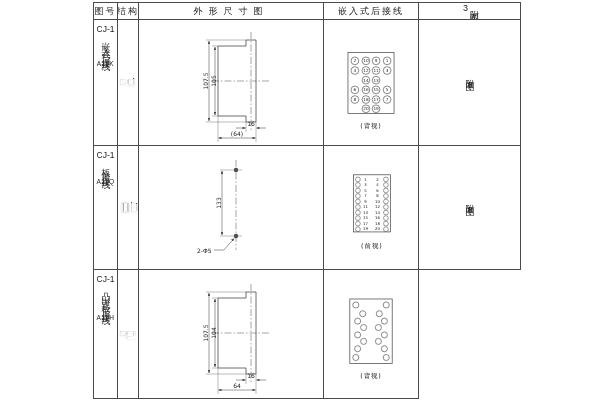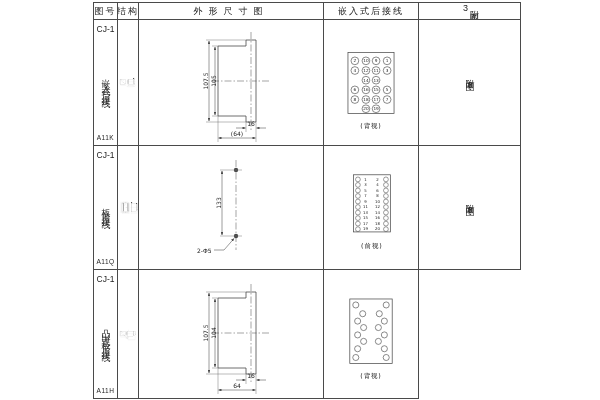--- a/index.html
+++ b/index.html
@@ -7,21 +7,21 @@
           font-family:"Liberation Sans","DejaVu Sans",sans-serif;color:#222;}
   .tbl{position:absolute;left:93px;top:2px;display:grid;
        grid-template-columns:24px 21px 185px 95px 102px;
        grid-template-rows:17px 126px 124px 129px;
        border-top:1px solid #4a4a4a;border-left:1px solid #4a4a4a;}
   .cell{position:relative;border-right:1px solid #4a4a4a;border-bottom:1px solid #4a4a4a;
         display:flex;align-items:center;justify-content:center;overflow:hidden;box-sizing:border-box;}
   .hd{font-size:9px;letter-spacing:2px;white-space:nowrap;}
   .hd.wide{letter-spacing:6px;}
   .vtext{writing-mode:vertical-rl;text-orientation:upright;font-size:9px;letter-spacing:4px;line-height:1;}
-  .structcell{flex-direction:column;justify-content:space-between;gap:1px;padding:4px 0;}
+  .structcell{flex-direction:column;justify-content:flex-start;gap:1px;padding:4px 0;}
   .model{font-size:8.5px;white-space:nowrap;}
   .code{font-size:6.5px;letter-spacing:.5px;}
   .draw svg{display:block;}
   .ln{stroke:#4a4a4a;stroke-width:.8;fill:none;}
   .thin{stroke:#6a6a6a;stroke-width:.45;fill:none;}
   .dim{stroke:#4a4a4a;stroke-width:.55;fill:none;}
   .cl{stroke:#4a4a4a;stroke-width:.5;stroke-dasharray:7 2 1.5 2;fill:none;}
   .dash{stroke:#4a4a4a;stroke-width:.6;stroke-dasharray:2.5 2;fill:none;}
   .mark{stroke:#333;stroke-width:1.8;}
   svg text{font-family:"DejaVu Sans","Liberation Sans",sans-serif;font-size:6px;fill:#222;}

